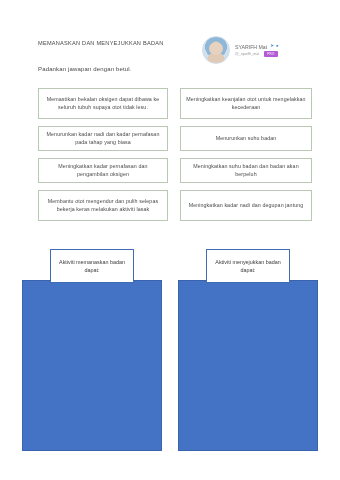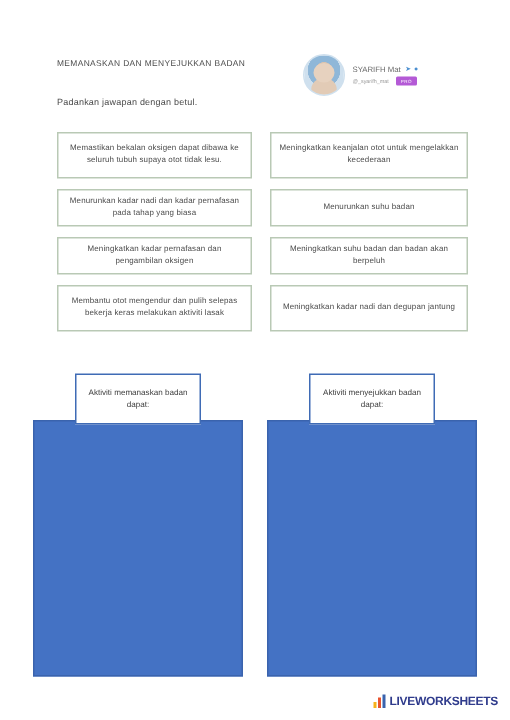--- a/index.html
+++ b/index.html
@@ -138,22 +138,14 @@
   <div class="group group-left">
     <div class="group-head">Aktiviti memanaskan badan dapat:</div>
     <div class="dropzone"></div>
   </div>
 
   <div class="group group-right">
     <div class="group-head">Aktiviti menyejukkan badan dapat:</div>
     <div class="dropzone"></div>
   </div>
 
-  <div class="footer-logo">
-    <span class="lw-mark">
-        <i></i>
-        <i></i>
-        <i></i>
-      </span>
-    <span class="lw-text">LIVEWORKSHEETS</span>
-  </div>
 
 </div>
 
 </body></html>

